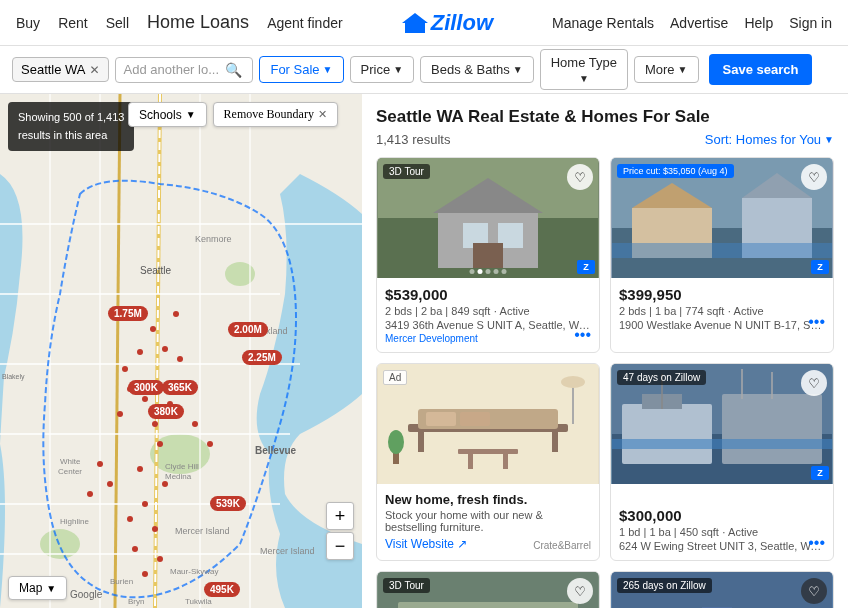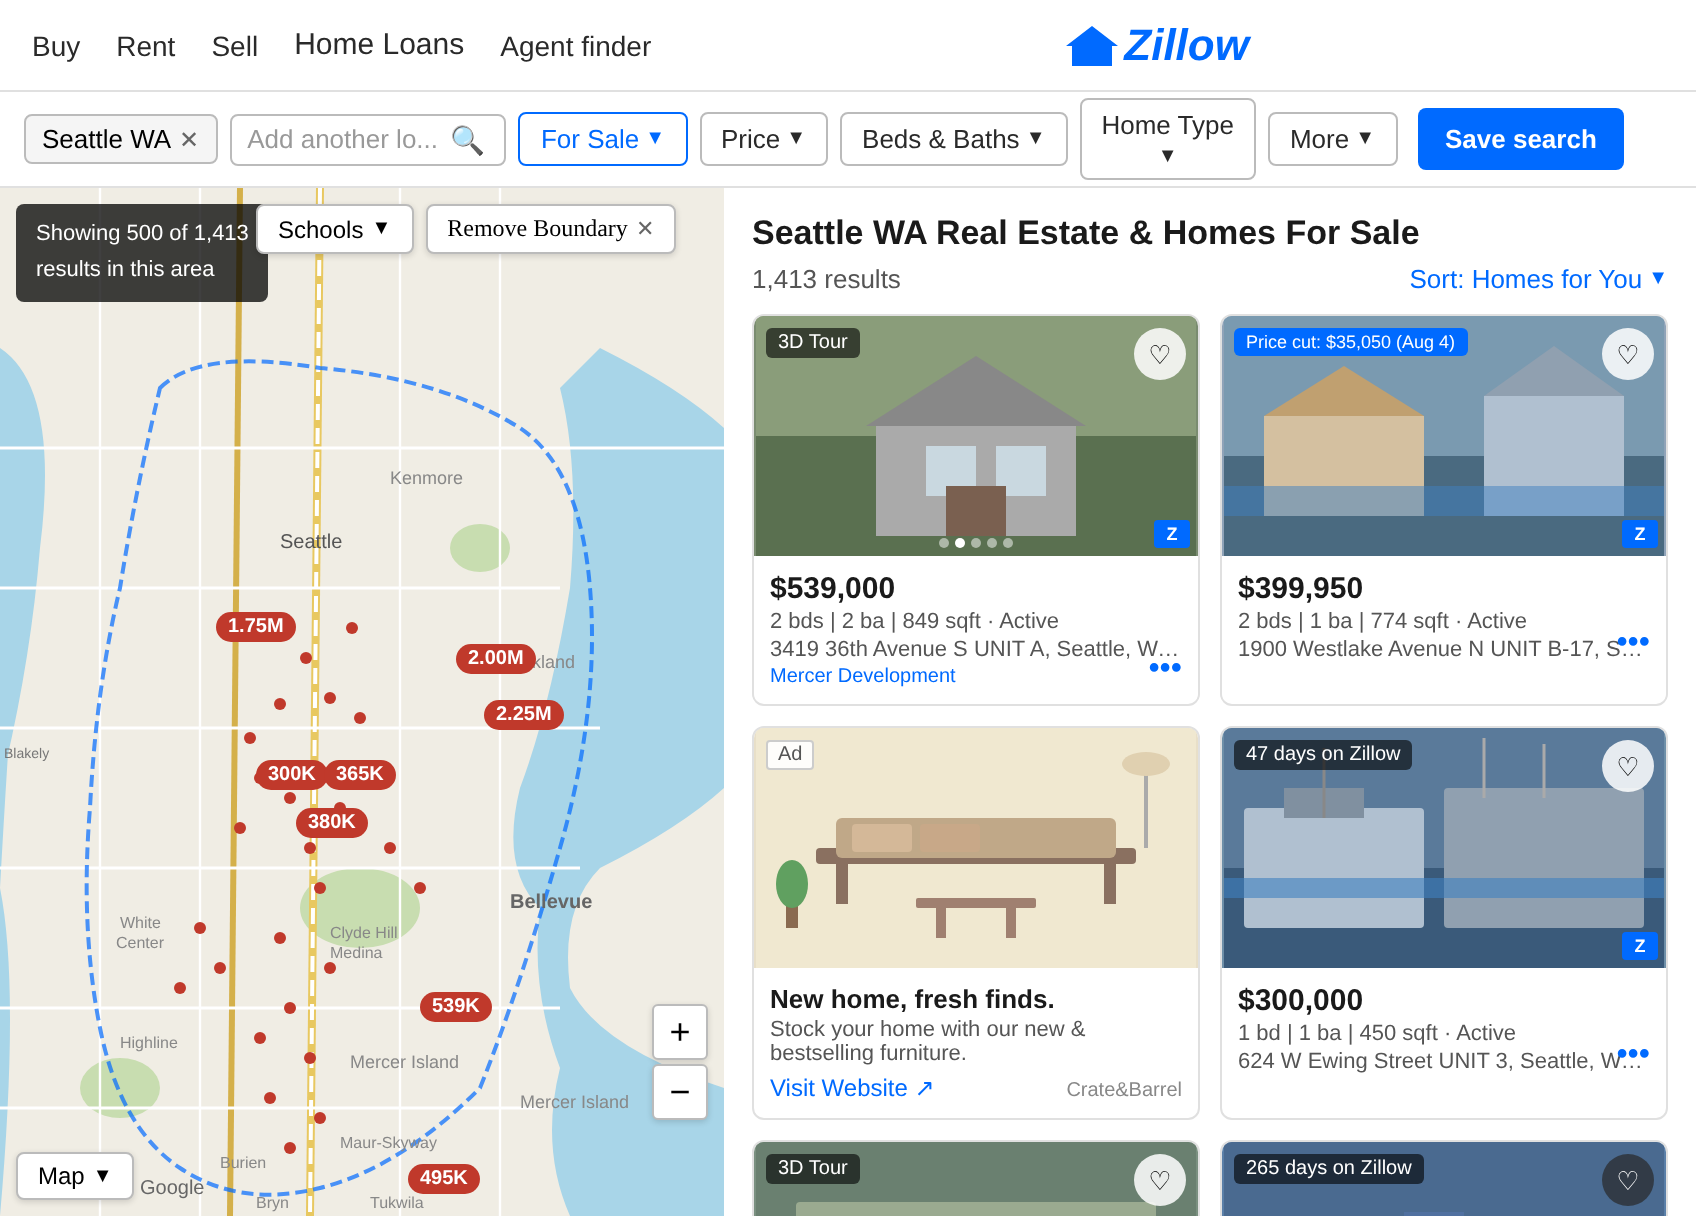--- a/index.html
+++ b/index.html
@@ -7,28 +7,34 @@
     .water { fill: #a8d5e8; }
   </style>
 </head>
 <body>
 
 <div style="display:flex;align-items:center;padding:8px 16px;border-bottom:1px solid #e0e0e0;background:#fff;height:46px;">
   <nav style="display:flex;gap:18px;align-items:center;">
     <a style="color:#2a2a2a;text-decoration:none;font-size:14px;cursor:pointer;">Buy</a>
     <a style="color:#2a2a2a;text-decoration:none;font-size:14px;cursor:pointer;">Rent</a>
     <a style="color:#2a2a2a;text-decoration:none;font-size:14px;cursor:pointer;">Sell</a>
-    <a style="color:#2a2a2a;text-decoration:none;font-size:15px;cursor:pointer;">Home Loans</a>
+    <a style="color:#2a2a2a;text-decoration:none;font-size:18px;cursor:pointer;">Home Loans</a>
     <a style="color:#2a2a2a;text-decoration:none;font-size:14px;cursor:pointer;">Agent finder</a>
   </nav>
   <div style="margin:0 auto;display:flex;align-items:center;color:#006aff;font-size:22px;font-weight:bold;text-decoration:none;cursor:pointer;">
     <svg width="26" height="20" viewBox="0 0 26 20" style="margin-right:3px;">
       <path d="M13 0 L0 10 L3 10 L3 20 L23 20 L23 10 L26 10 Z" fill="#006aff"></path>
     </svg>
     <span style="font-style:italic;">Zillow</span>
+  </div>
+  <div style="display:flex;gap:16px;align-items:center;">
+    <a style="color:#2a2a2a;font-size:14px;cursor:pointer;text-decoration:none;">Manage Rentals</a>
+    <a style="color:#2a2a2a;font-size:14px;cursor:pointer;text-decoration:none;">Advertise</a>
+    <a style="color:#2a2a2a;font-size:14px;cursor:pointer;text-decoration:none;">Help</a>
+    <a style="color:#2a2a2a;font-size:14px;cursor:pointer;text-decoration:none;">Sign in</a>
   </div>
 </div>
 
 <div style="display:flex;align-items:center;padding:6px 12px;border-bottom:1px solid #e0e0e0;gap:6px;height:48px;">
   <div style="display:flex;align-items:center;background:#f5f5f5;border:1px solid #bbb;border-radius:4px;padding:4px 8px;gap:4px;font-size:13px;">
     <span>Seattle WA</span>
     <span style="cursor:pointer;color:#666;font-size:12px;">✕</span>
   </div>
   <div style="display:flex;align-items:center;border:1px solid #bbb;border-radius:4px;padding:4px 8px;gap:4px;font-size:13px;color:#999;background:#fff;min-width:120px;">
     <span>Add another lo...</span>
@@ -296,21 +302,21 @@
 
             <line x1="130" y1="5" x2="130" y2="35" stroke="#aaa" stroke-width="1.5"></line>
             <line x1="160" y1="8" x2="160" y2="35" stroke="#aaa" stroke-width="1.5"></line>
           </svg>
           <div style="position:absolute;top:6px;left:6px;background:rgba(0,0,0,0.6);color:#fff;font-size:10px;padding:2px 6px;border-radius:3px;">47 days on Zillow</div>
           <button style="position:absolute;top:6px;right:6px;background:rgba(255,255,255,0.85);border:none;border-radius:50%;width:26px;height:26px;cursor:pointer;font-size:13px;display:flex;align-items:center;justify-content:center;">♡</button>
           <div style="position:absolute;bottom:4px;right:4px;width:18px;height:14px;background:#006aff;border-radius:2px;display:flex;align-items:center;justify-content:center;">
             <span style="color:#fff;font-size:9px;font-weight:bold;">Z</span>
           </div>
         </div>
-        <div style="padding:8px;position:relative;">
+        <div style="padding:8px;position:relative;margin-top:15px;">
           <div style="font-size:15px;font-weight:700;color:#1a1a1a;">$300,000</div>
           <div style="font-size:11px;color:#555;margin-top:2px;">1 bd  |  1 ba  |  450 sqft · Active</div>
           <div style="font-size:11px;color:#555;margin-top:2px;white-space:nowrap;overflow:hidden;text-overflow:ellipsis;">624 W Ewing Street UNIT 3, Seattle, WA 98119</div>
           <div style="position:absolute;bottom:8px;right:8px;color:#006aff;font-size:16px;cursor:pointer;">•••</div>
         </div>
       </div>
 
       <div style="border-radius:6px;overflow:hidden;border:1px solid #e0e0e0;cursor:pointer;position:relative;background:#fff;">
         <div style="width:100%;height:120px;background:#7a9080;position:relative;overflow:hidden;">
           <svg width="100%" height="100%" viewBox="0 0 220 120">

